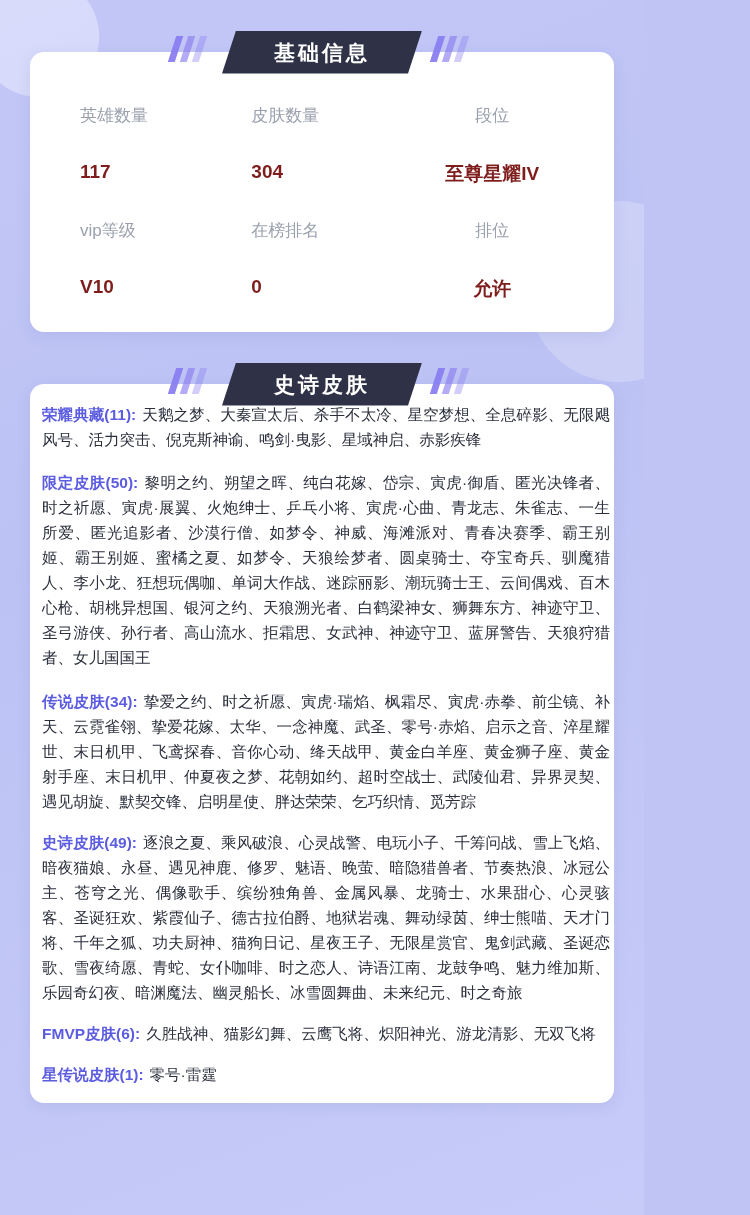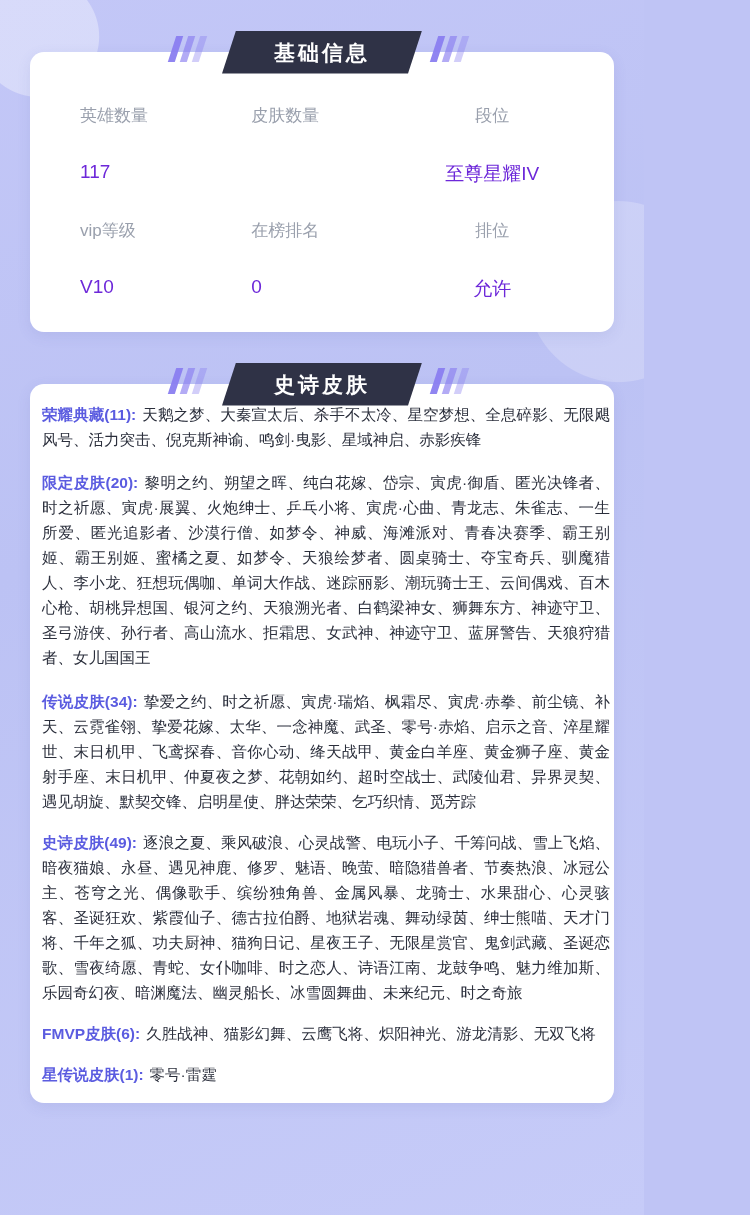--- a/index.html
+++ b/index.html
@@ -89,23 +89,23 @@
   .info-cell { padding: 6px 2px 4px 2px; }
   .info-cell.c1 { text-align: left; padding-left: 24px; }
   .info-cell.c2 { text-align: left; padding-left: 18px; }
   .info-cell.c3 { text-align: center; padding-right: 16px; }
   .info-label {
     color: #9aa0ad;
     font-size: 17px;
     margin-bottom: 12px;
   }
   .info-value {
-    color: #6d28d9;
+    color: #7f1d1d;
     font-size: 19px;
-    font-weight: normal;
+    font-weight: bold;
     margin-top: 34px;
   }
 
   
   .acct { padding: 2px 4px 4px 12px; }
   .acct-block {
     margin-bottom: 18px;
     line-height: 1.62;
     font-size: 15.5px;
     color: #2b2f3c;
@@ -146,20 +146,21 @@
     <div class="card">
       <div class="info-grid">
 
         <div class="info-cell c1">
           <div class="info-label">英雄数量</div>
           <div class="info-value">117</div>
         </div>
 
         <div class="info-cell c2">
           <div class="info-label">皮肤数量</div>
+          <div class="info-value">304</div>
         </div>
 
         <div class="info-cell c3">
           <div class="info-label">段位</div>
           <div class="info-value">至尊星耀IV</div>
         </div>
 
         <div class="info-cell c1">
           <div class="info-label">vip等级</div>
           <div class="info-value">V10</div>
@@ -195,21 +196,21 @@
         </div>
     </div>
 
     <div class="card acct">
 
       <p class="acct-block">
         <span class="acct-title">荣耀典藏(11):</span><span class="acct-items">天鹅之梦、大秦宣太后、杀手不太冷、星空梦想、全息碎影、无限飓风号、活力突击、倪克斯神谕、鸣剑·曳影、星域神启、赤影疾锋</span>
       </p>
 
       <p class="acct-block">
-        <span class="acct-title">限定皮肤(20):</span><span class="acct-items">黎明之约、朔望之晖、纯白花嫁、岱宗、寅虎·御盾、匿光决锋者、时之祈愿、寅虎·展翼、火炮绅士、乒乓小将、寅虎·心曲、青龙志、朱雀志、一生所爱、匿光追影者、沙漠行僧、如梦令、神威、海滩派对、青春决赛季、霸王别姬、霸王别姬、蜜橘之夏、如梦令、天狼绘梦者、圆桌骑士、夺宝奇兵、驯魔猎人、李小龙、狂想玩偶咖、单词大作战、迷踪丽影、潮玩骑士王、云间偶戏、百木心枪、胡桃异想国、银河之约、天狼溯光者、白鹤梁神女、狮舞东方、神迹守卫、圣弓游侠、孙行者、高山流水、拒霜思、女武神、神迹守卫、蓝屏警告、天狼狩猎者、女儿国国王</span>
+        <span class="acct-title">限定皮肤(50):</span><span class="acct-items">黎明之约、朔望之晖、纯白花嫁、岱宗、寅虎·御盾、匿光决锋者、时之祈愿、寅虎·展翼、火炮绅士、乒乓小将、寅虎·心曲、青龙志、朱雀志、一生所爱、匿光追影者、沙漠行僧、如梦令、神威、海滩派对、青春决赛季、霸王别姬、霸王别姬、蜜橘之夏、如梦令、天狼绘梦者、圆桌骑士、夺宝奇兵、驯魔猎人、李小龙、狂想玩偶咖、单词大作战、迷踪丽影、潮玩骑士王、云间偶戏、百木心枪、胡桃异想国、银河之约、天狼溯光者、白鹤梁神女、狮舞东方、神迹守卫、圣弓游侠、孙行者、高山流水、拒霜思、女武神、神迹守卫、蓝屏警告、天狼狩猎者、女儿国国王</span>
       </p>
 
       <p class="acct-block tight">
         <span class="acct-title">传说皮肤(34):</span><span class="acct-items">挚爱之约、时之祈愿、寅虎·瑞焰、枫霜尽、寅虎·赤拳、前尘镜、补天、云霓雀翎、挚爱花嫁、太华、一念神魔、武圣、零号·赤焰、启示之音、淬星耀世、末日机甲、飞鸢探春、音你心动、绛天战甲、黄金白羊座、黄金狮子座、黄金射手座、末日机甲、仲夏夜之梦、花朝如约、超时空战士、武陵仙君、异界灵契、遇见胡旋、默契交锋、启明星使、胖达荣荣、乞巧织情、觅芳踪</span>
       </p>
 
       <p class="acct-block tight">
         <span class="acct-title">史诗皮肤(49):</span><span class="acct-items">逐浪之夏、乘风破浪、心灵战警、电玩小子、千筹问战、雪上飞焰、暗夜猫娘、永昼、遇见神鹿、修罗、魅语、晚萤、暗隐猎兽者、节奏热浪、冰冠公主、苍穹之光、偶像歌手、缤纷独角兽、金属风暴、龙骑士、水果甜心、心灵骇客、圣诞狂欢、紫霞仙子、德古拉伯爵、地狱岩魂、舞动绿茵、绅士熊喵、天才门将、千年之狐、功夫厨神、猫狗日记、星夜王子、无限星赏官、鬼剑武藏、圣诞恋歌、雪夜绮愿、青蛇、女仆咖啡、时之恋人、诗语江南、龙鼓争鸣、魅力维加斯、乐园奇幻夜、暗渊魔法、幽灵船长、冰雪圆舞曲、未来纪元、时之奇旅</span>
       </p>
 

